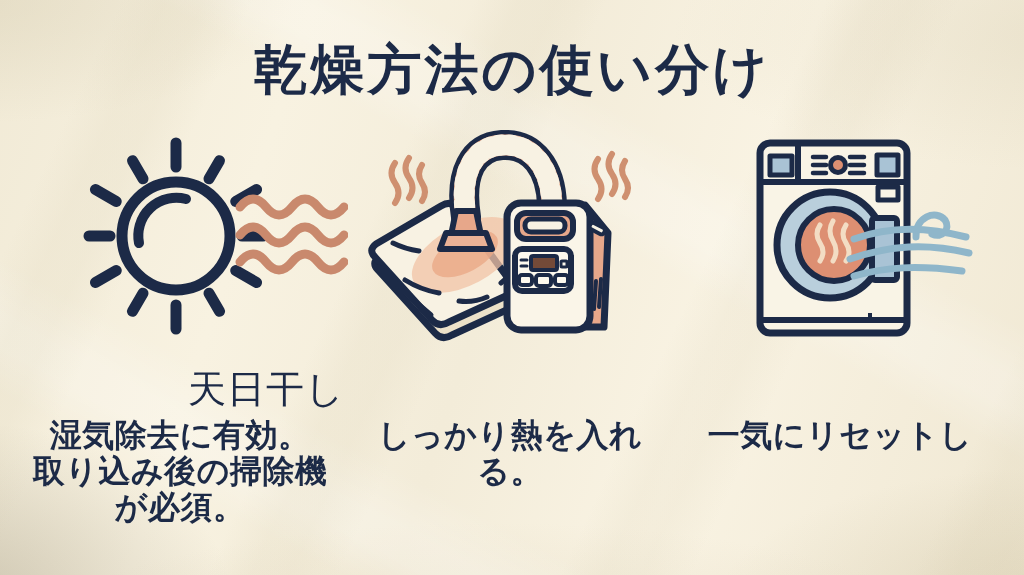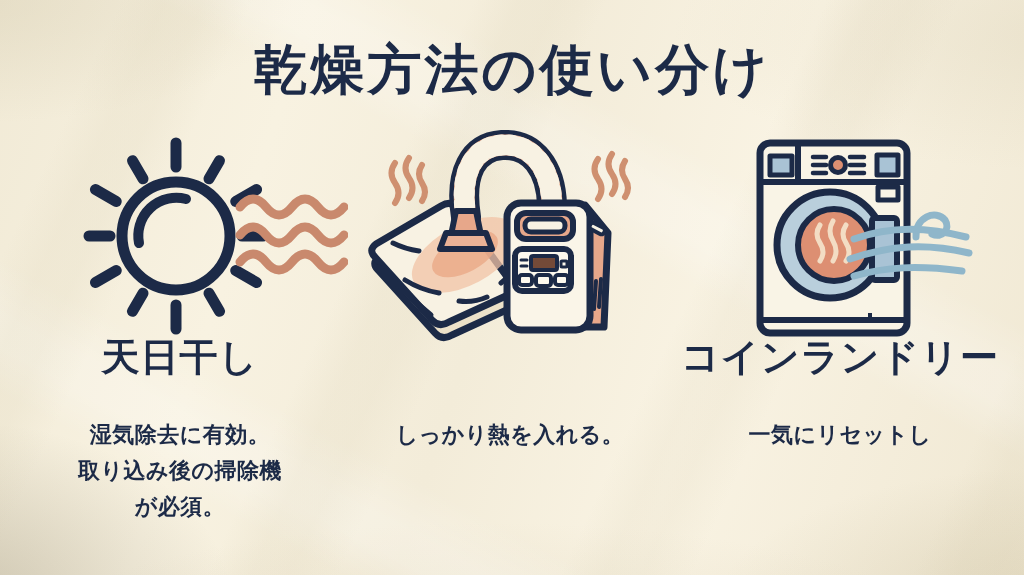--- a/index.html
+++ b/index.html
@@ -25,26 +25,26 @@
       repeating-linear-gradient(28deg,
         rgba(255,255,255,0) 0 160px,
         rgba(255,255,255,.22) 200px 230px,
         rgba(255,255,255,0) 280px 420px);
   }
   .title {
     position:absolute; top:34px; left:0; width:100%;
     text-align:center; font-size:54px; font-weight:800; letter-spacing:3px;
   }
   .col-heading {
-    position:absolute; top:332px; text-align:center;
-    font-size:38px; font-weight:700; letter-spacing:1px;
+    position:absolute; top:364px; text-align:right;
+    font-size:38px; font-weight:400; letter-spacing:1px;
   }
   .col-body {
     position:absolute; top:417px; text-align:center;
-    font-size:22px; font-weight:700; line-height:36px; letter-spacing:.5px;
+    font-size:32px; font-weight:700; line-height:36px; letter-spacing:.5px;
   }
   .c1 { left:15px;  width:330px; }
   .c2 { left:348px; width:324px; }
   .c3 { left:664px; width:352px; }
   .icon-svg { position:absolute; }
 </style>
 </head>
 <body>
 
 <div class="stage">
@@ -167,21 +167,20 @@
     </g>
     <g fill="none" stroke="#8fb6ca" stroke-width="7" stroke-linecap="round">
       <path d="M170 104 C169 84 190 76 199 87 C205 96 196 106 186 101"></path>
       <path d="M108 106 C140 94 175 92 220 104"></path>
       <path d="M104 126 C145 112 180 110 223 120"></path>
       <path d="M108 143 C140 134 170 132 216 138"></path>
     </g>
   </svg>
 
   <div class="col-heading c1">天日干し</div>
-  <div class="col-heading c3">コインランドリー</div>
 
   <div class="col-body c1">
     <div>湿気除去に有効。</div>
     <div>取り込み後の掃除機</div>
     <div>が必須。</div>
   </div>
   <div class="col-body c2">
     <div>しっかり熱を入れる。</div>
   </div>
   <div class="col-body c3">

